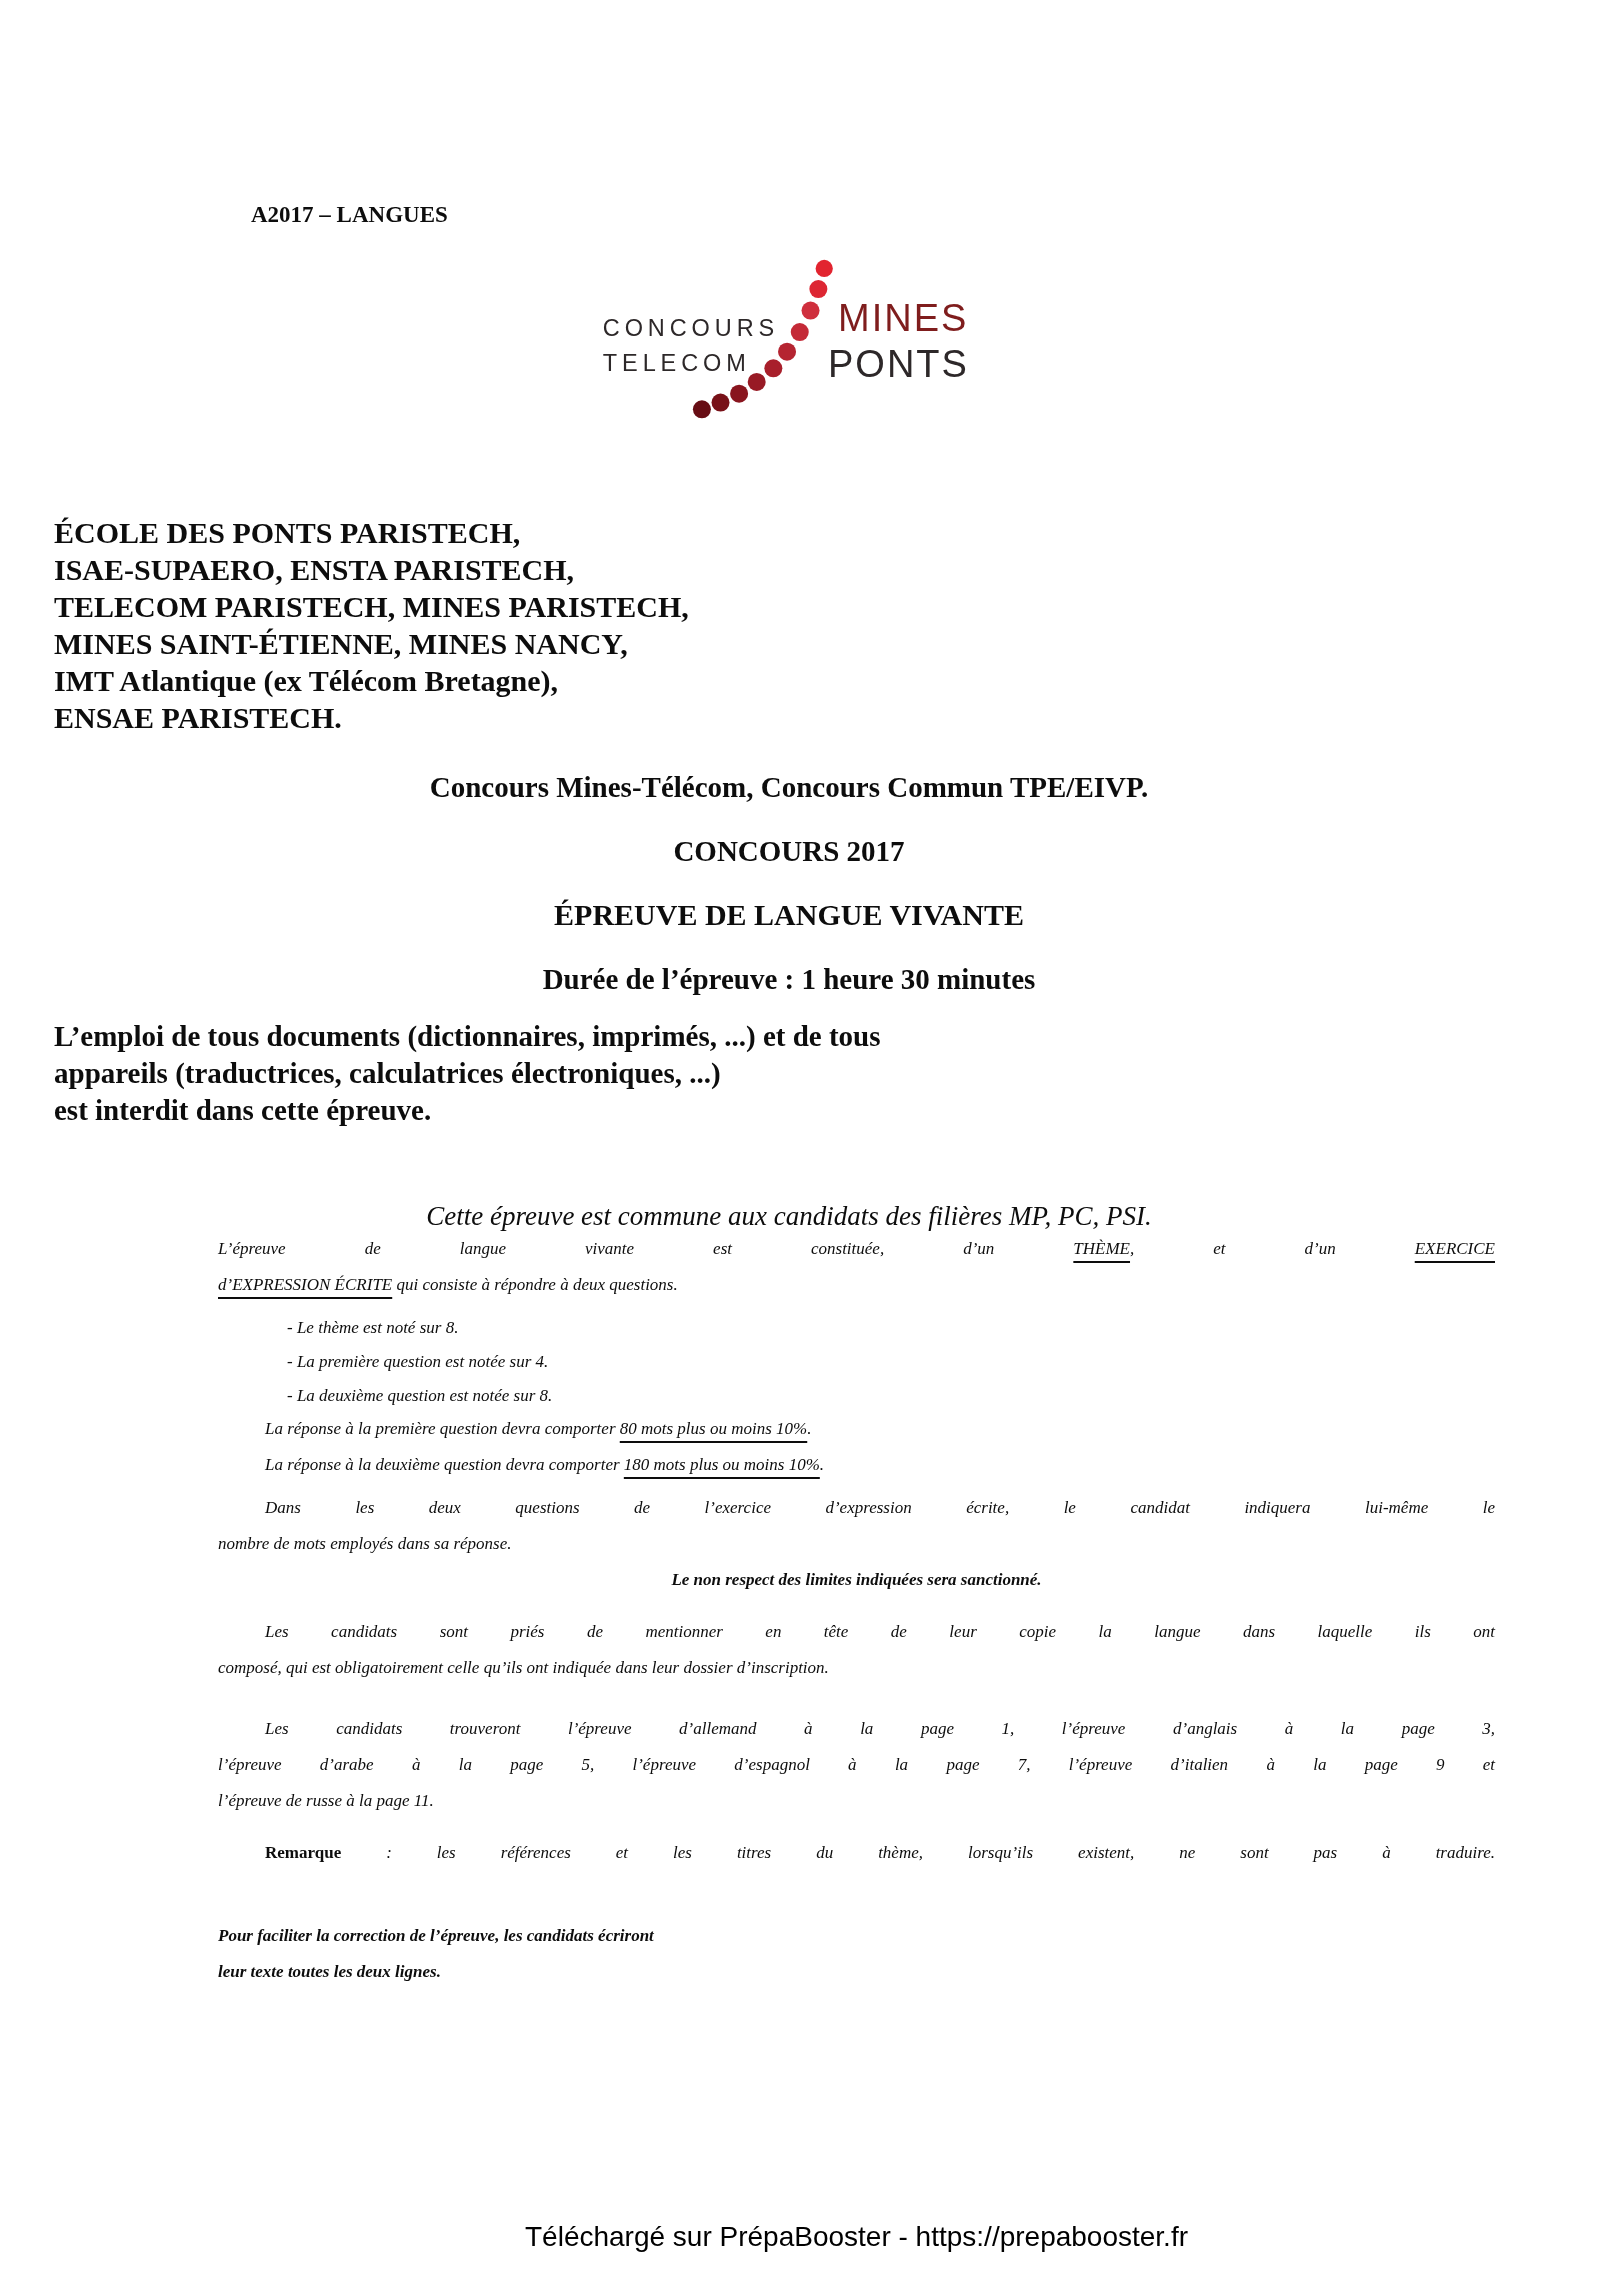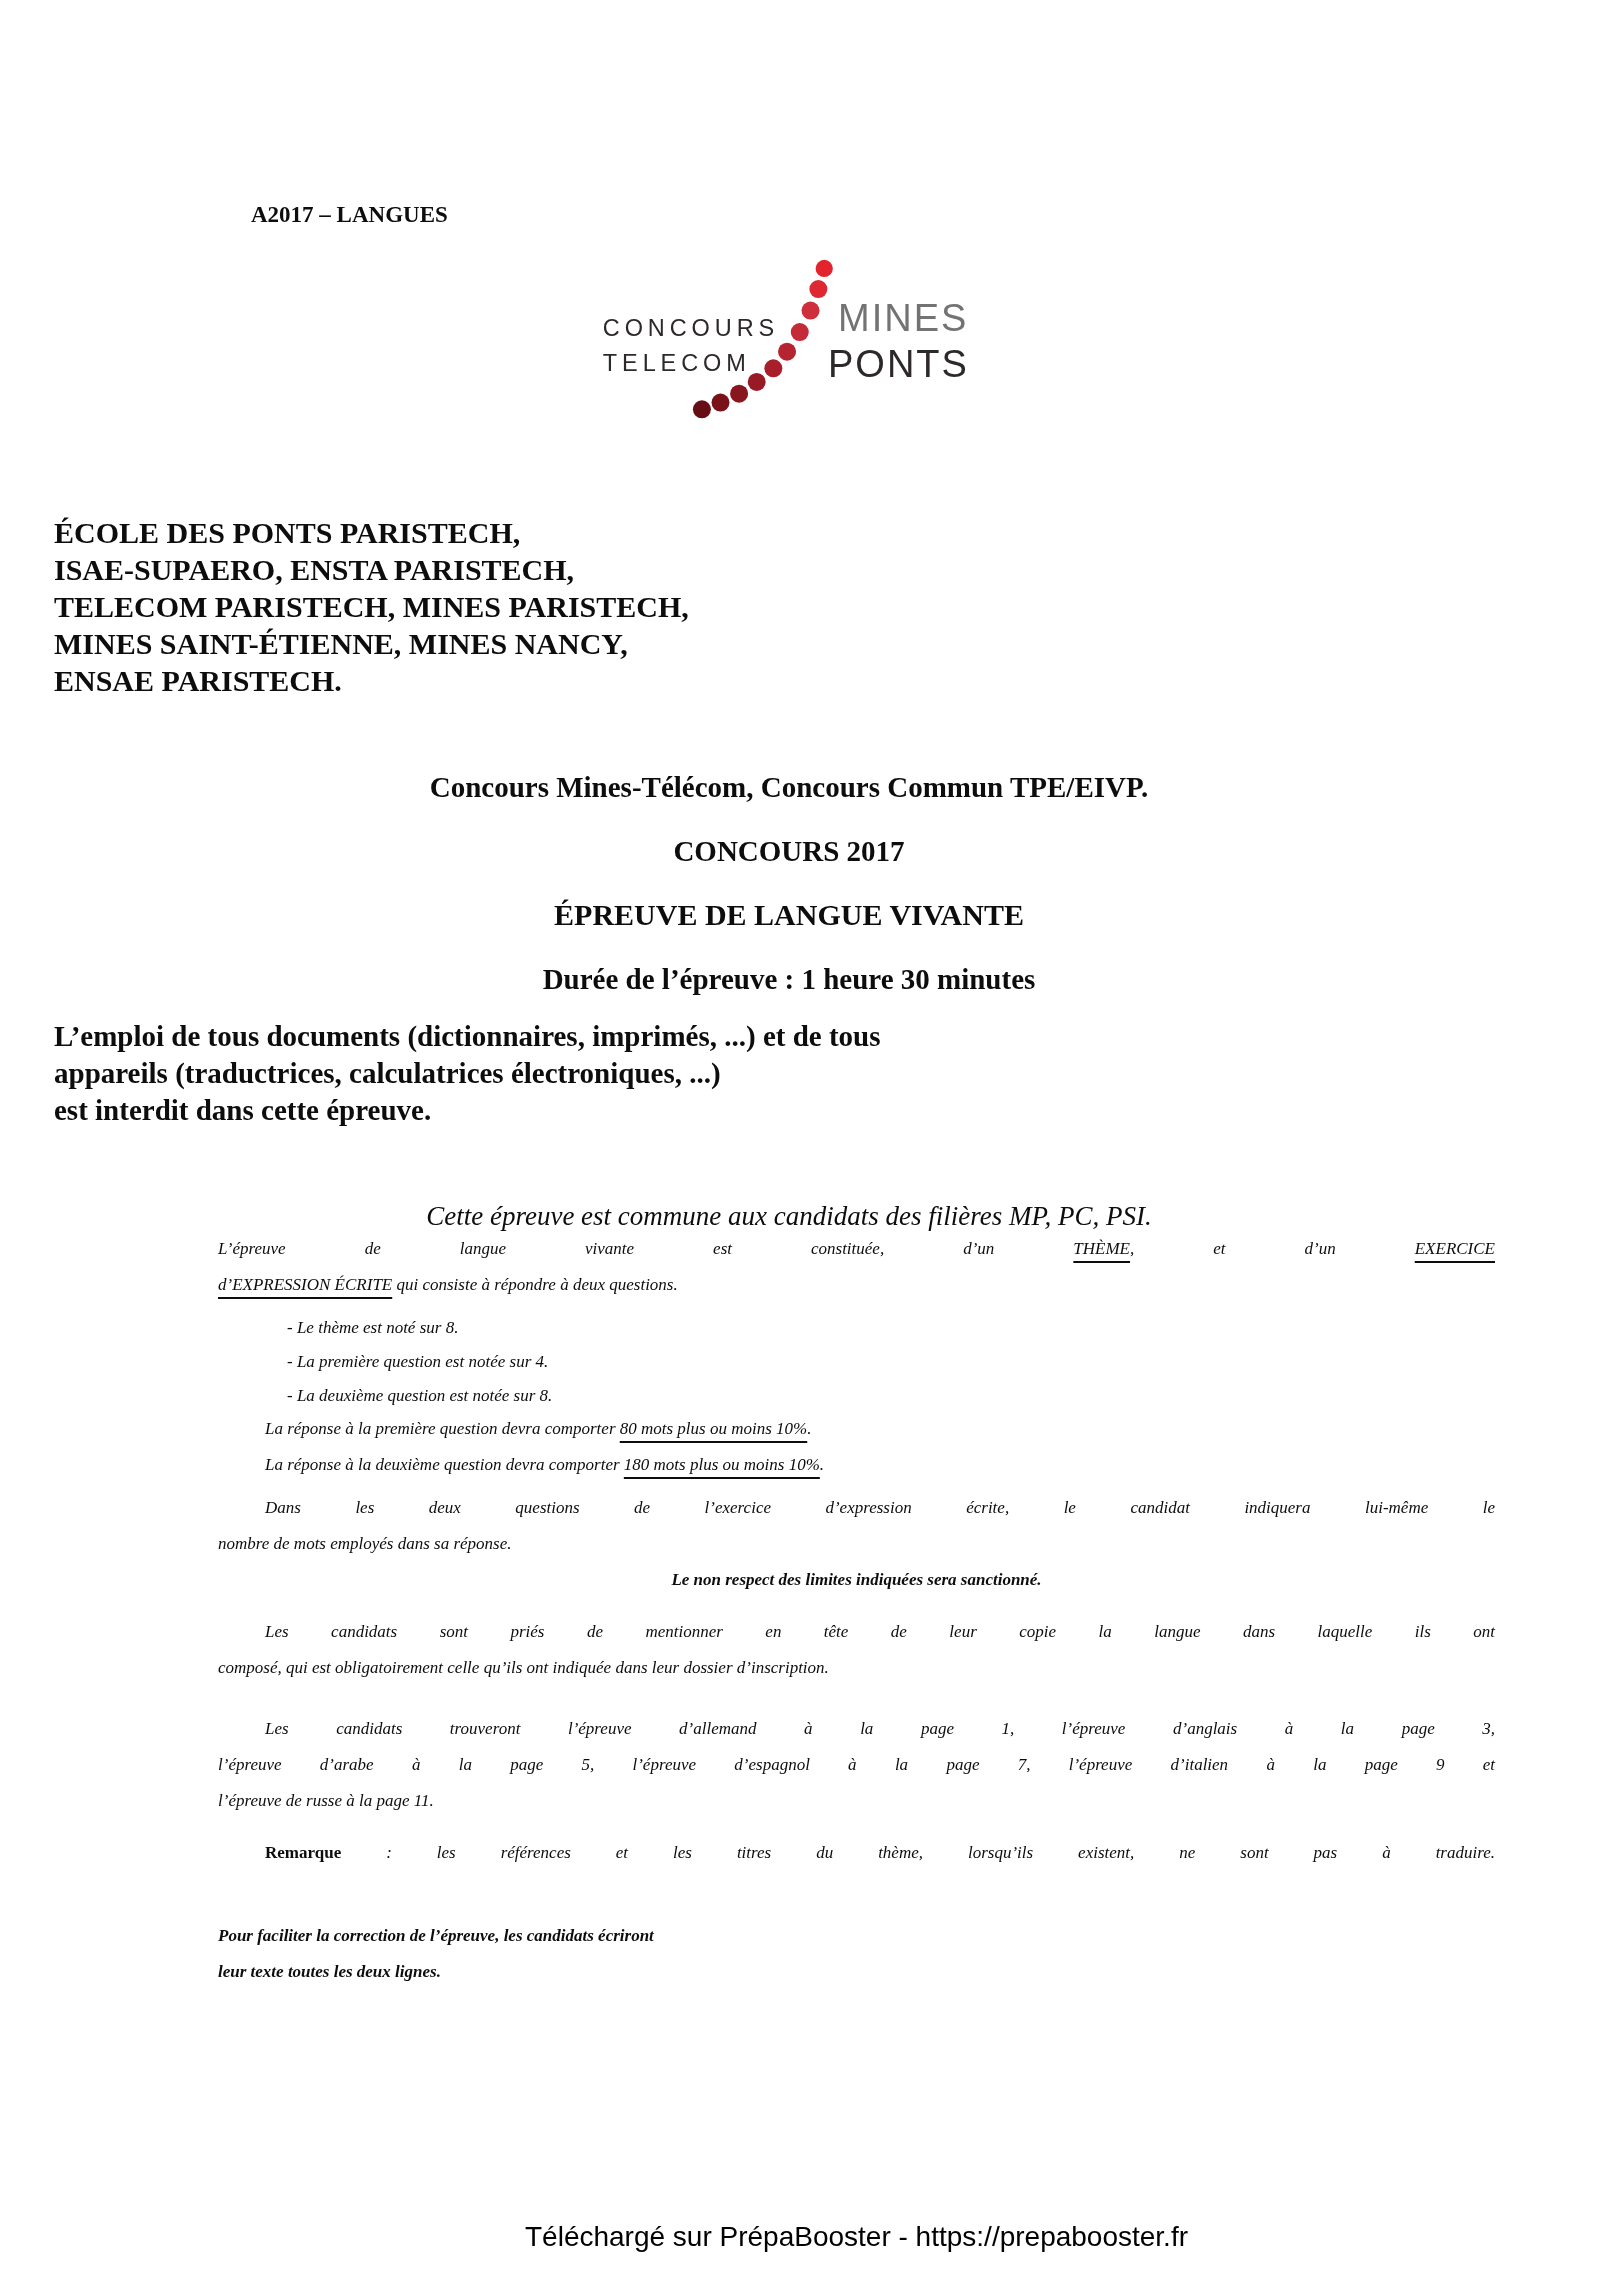--- a/index.html
+++ b/index.html
@@ -68,29 +68,30 @@
         <circle cx="211" cy="89" r="9.2" fill="#c42a37"></circle>
         <circle cx="198" cy="109" r="9.2" fill="#b52431"></circle>
         <circle cx="184" cy="126" r="9.2" fill="#a81f2b"></circle>
         <circle cx="167" cy="140" r="9.2" fill="#981a25"></circle>
         <circle cx="149" cy="152" r="9.2" fill="#89151e"></circle>
         <circle cx="130" cy="161" r="9.2" fill="#781118"></circle>
         <circle cx="111" cy="168" r="9.2" fill="#670d14"></circle>
       </svg>
     <div class="lword" id="lg1" style="color: rgb(45, 40, 41);">CONCOURS</div>
     <div class="lword" id="lg2" style="color: rgb(45, 40, 41);">TELECOM</div>
-    <div class="lword" id="lg3" style="color: #737373;">MINES</div>
+    <div class="lword" id="lg3" style="color: #7f1d1d;">MINES</div>
     <div class="lword" id="lg4" style="color: rgb(45, 40, 41);">PONTS</div>
   </div>
 
   <div class="hc" id="schools">
       <div class="ln">ÉCOLE DES PONTS PARISTECH,</div>
       <div class="ln">ISAE-SUPAERO, ENSTA PARISTECH,</div>
       <div class="ln">TELECOM PARISTECH, MINES PARISTECH,</div>
       <div class="ln">MINES SAINT-ÉTIENNE, MINES NANCY,</div>
+      <div class="ln">IMT Atlantique (ex Télécom Bretagne),</div>
       <div class="ln">ENSAE PARISTECH.</div>
     </div>
   <div class="hc" id="concours-line">Concours Mines-Télécom, Concours Commun TPE/EIVP.</div>
   <div class="hc" id="concours-year">CONCOURS 2017</div>
   <div class="hc" id="epreuve-title">ÉPREUVE DE LANGUE VIVANTE</div>
   <div class="hc" id="duration">Durée de l’épreuve : 1 heure 30 minutes</div>
   <div class="hc" id="forbidden">
       <div class="ln">L’emploi de tous documents (dictionnaires, imprimés, ...) et de tous</div>
       <div class="ln">appareils (traductrices, calculatrices électroniques, ...)</div>
       <div class="ln">est interdit dans cette épreuve.</div>

